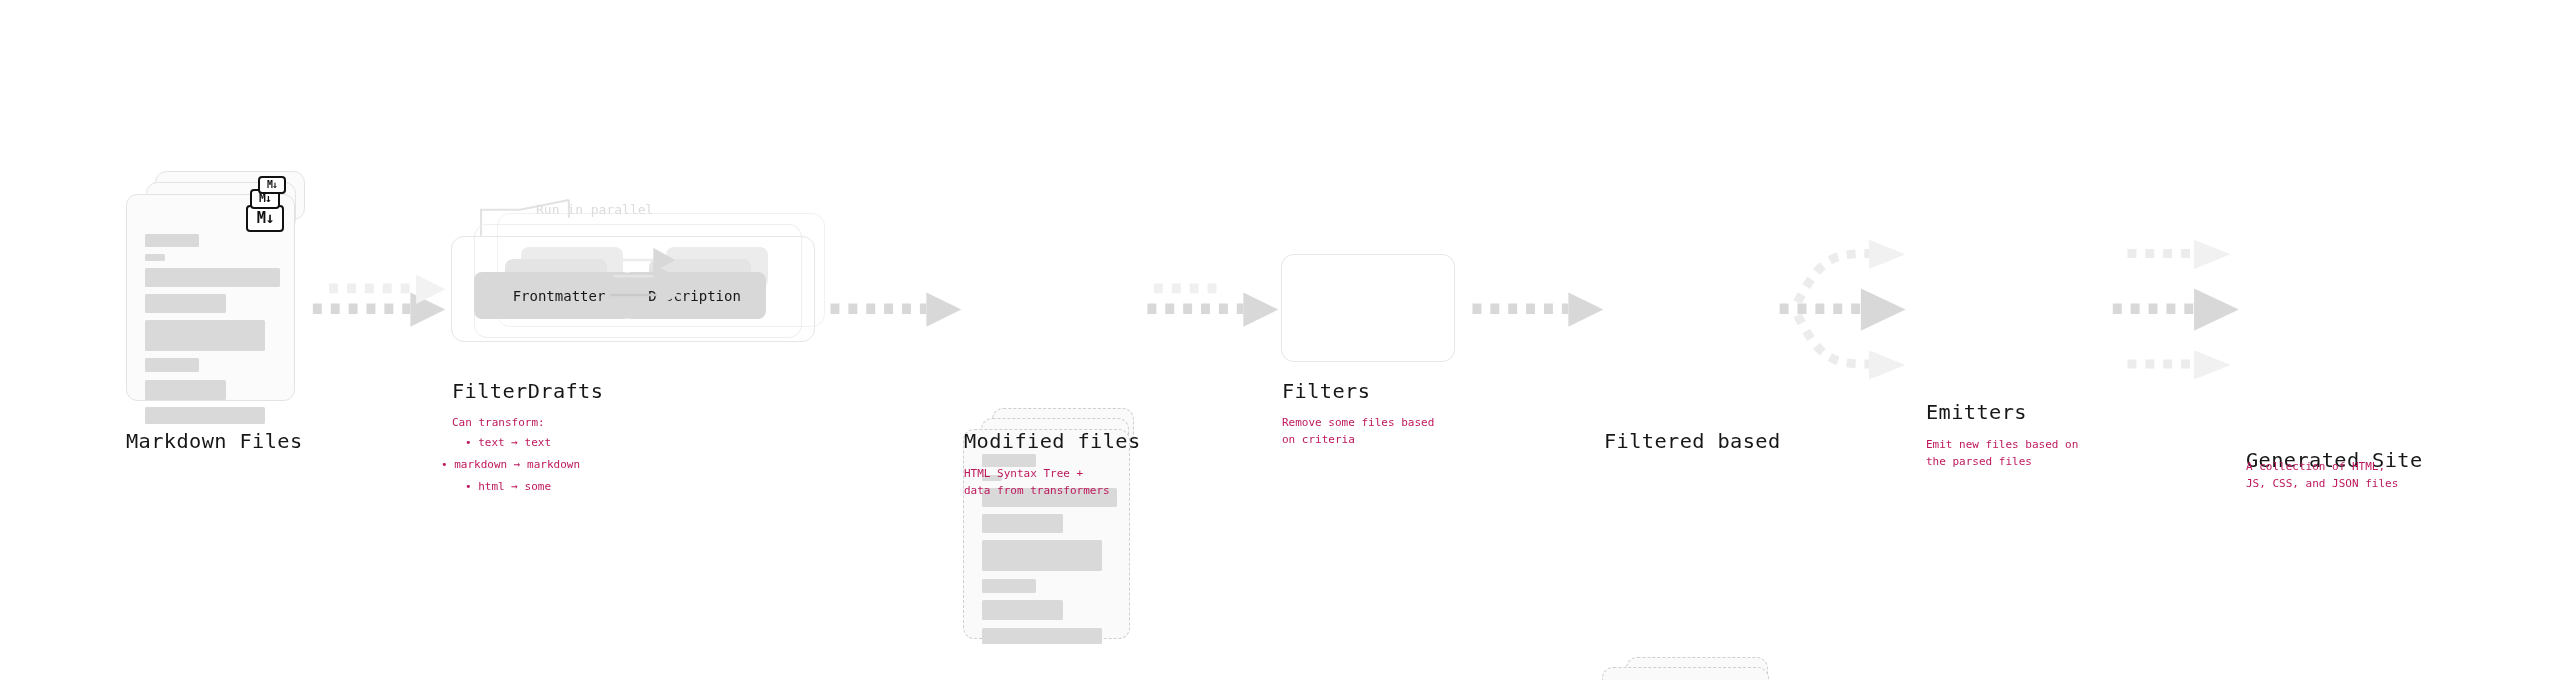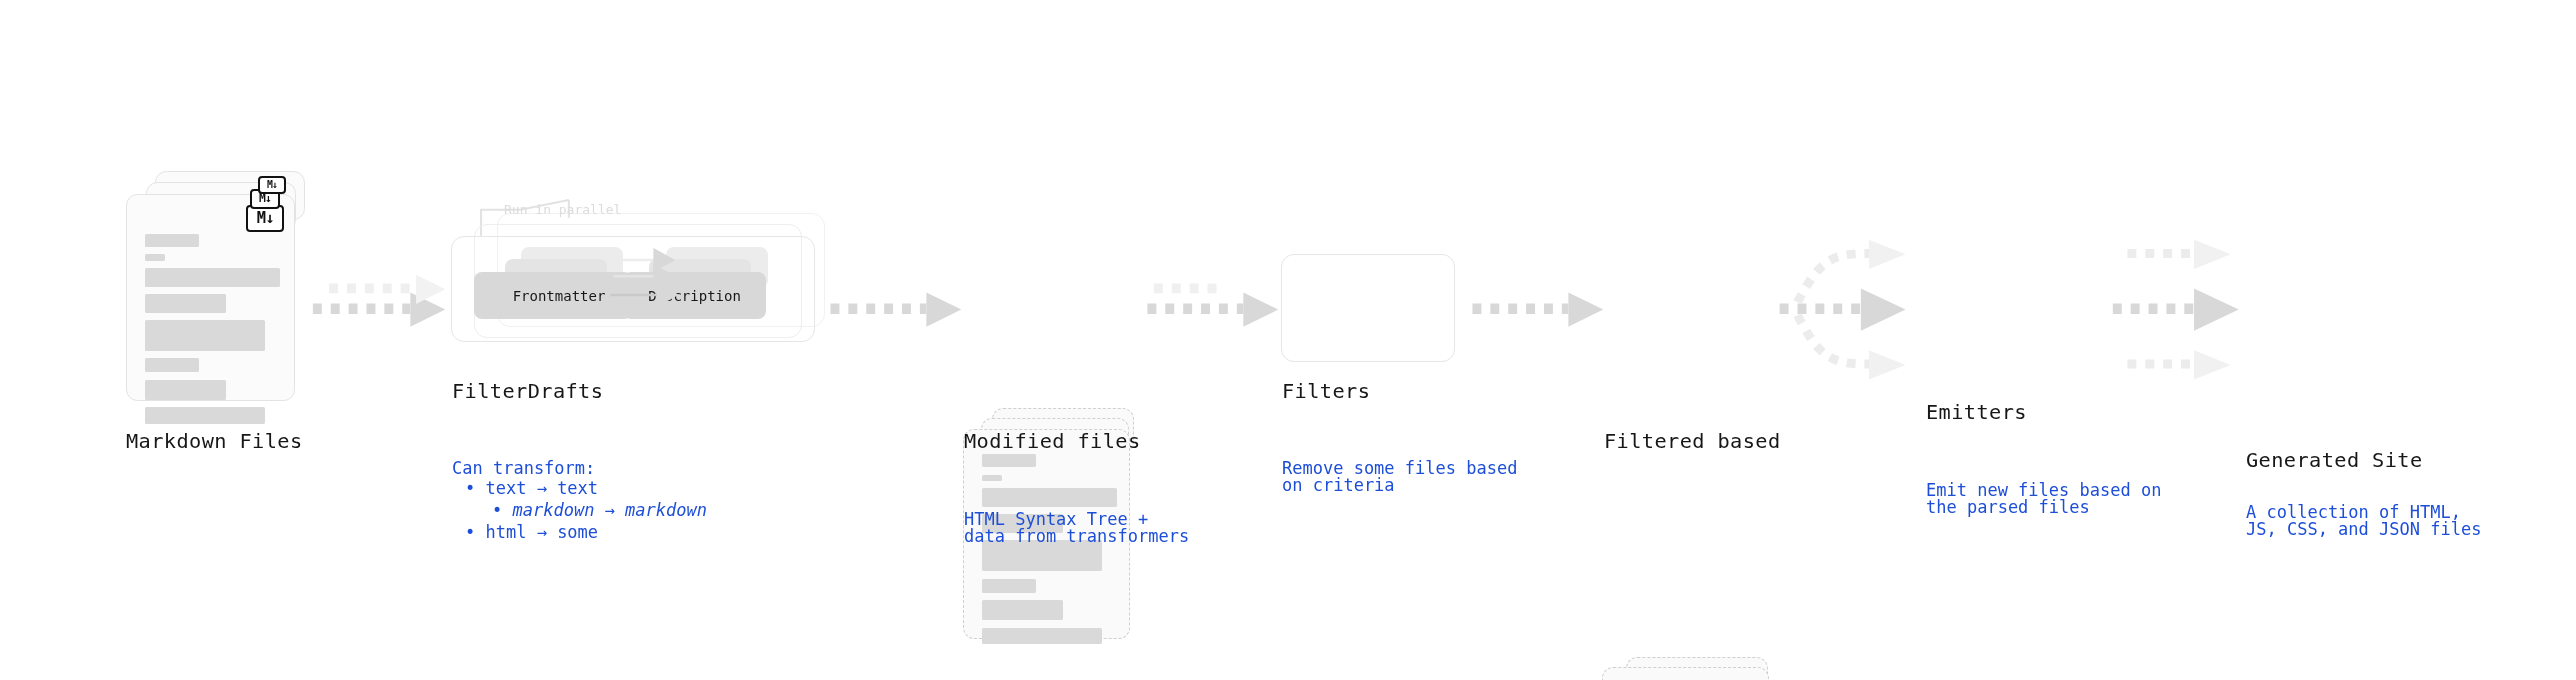--- a/index.html
+++ b/index.html
@@ -45,25 +45,24 @@
   
   .cap-title{
     position:absolute;
     font-size:20.3px;
     letter-spacing:0.4px;
     color:#171717;
     white-space:nowrap;
   }
   .cap-sub{
     position:absolute;
-    font-size:17px;
+    font-size:11px;
     line-height:17px;
-    color:#1d4ed8;
+    color:#be185d;
     white-space:pre-line;
-    margin-top:46px;
   }
 
   
   .gbox{
     position:absolute;
     border:1.6px solid #e6e6e6;
     border-radius:13px;
     box-sizing:border-box;
     background:transparent;
   }
@@ -186,26 +185,26 @@
     <div class="chip l3" style="left:215px;top:34px;width:102px;height:41px;"></div>
     <div class="chip l2" style="left:198px;top:46px;width:102px;height:41px;"></div>
     <div class="chip" style="left:172px;top:59px;width:143px;height:47px;">Description</div>
 
     <svg class="over" width="382" height="146" viewBox="0 0 470 180">
       <line x1="200" y1="58" x2="252" y2="58" stroke="#ececec" stroke-width="3" marker-end="url(#ahead)"></line>
       <line x1="200" y1="78" x2="252" y2="78" stroke="#e4e4e4" stroke-width="3" marker-end="url(#ahead)"></line>
       <line x1="196" y1="101" x2="256" y2="101" stroke="#c9c9c9" stroke-width="3" marker-end="url(#ahead)"></line>
     </svg>
   </div>
-  <div class="runlabel" style="left:504px;top:202px;">Run in parallel</div>
+  <div class="runlabel" style="left:536px;top:202px;">Run in parallel</div>
 
   <div class="cap-title" style="left:452px;top:379px;">FilterDrafts</div>
   <div class="cap-sub" style="left:452px;top:414px;">Can transform:</div>
   <div class="cap-sub" style="left:465px;top:434px;">•&nbsp;<span>text → text</span></div>
-  <div class="cap-sub" style="left:492px;top:456px;font-style:italic;">•&nbsp;<span>markdown → markdown</span></div>
+  <div class="cap-sub" style="left:441px;top:456px;">•&nbsp;<span>markdown → markdown</span></div>
   <div class="cap-sub" style="left:465px;top:478px;">•&nbsp;<span>html → some</span></div>
 
   <div class="node stack" style="left:963px;top:172px;width:203px;height:236px;">
     <div class="card dashed" style="left:29px;top:0px;width:142px;height:45px;"></div>
     <div class="card dashed" style="left:18px;top:9.8px;width:148px;height:45px;"></div>
     <div class="card dashed" style="left:0px;top:21px;width:167px;height:210px;">
       <div class="bars" style="top:24.4px;">
         <div class="bar" style="width:54px;height:13px;"></div>
         <div class="bar" style="width:20.3px;height:6.5px;"></div>
         <div class="bar" style="width:135px;height:18.7px;margin-top:4.9px;"></div>

